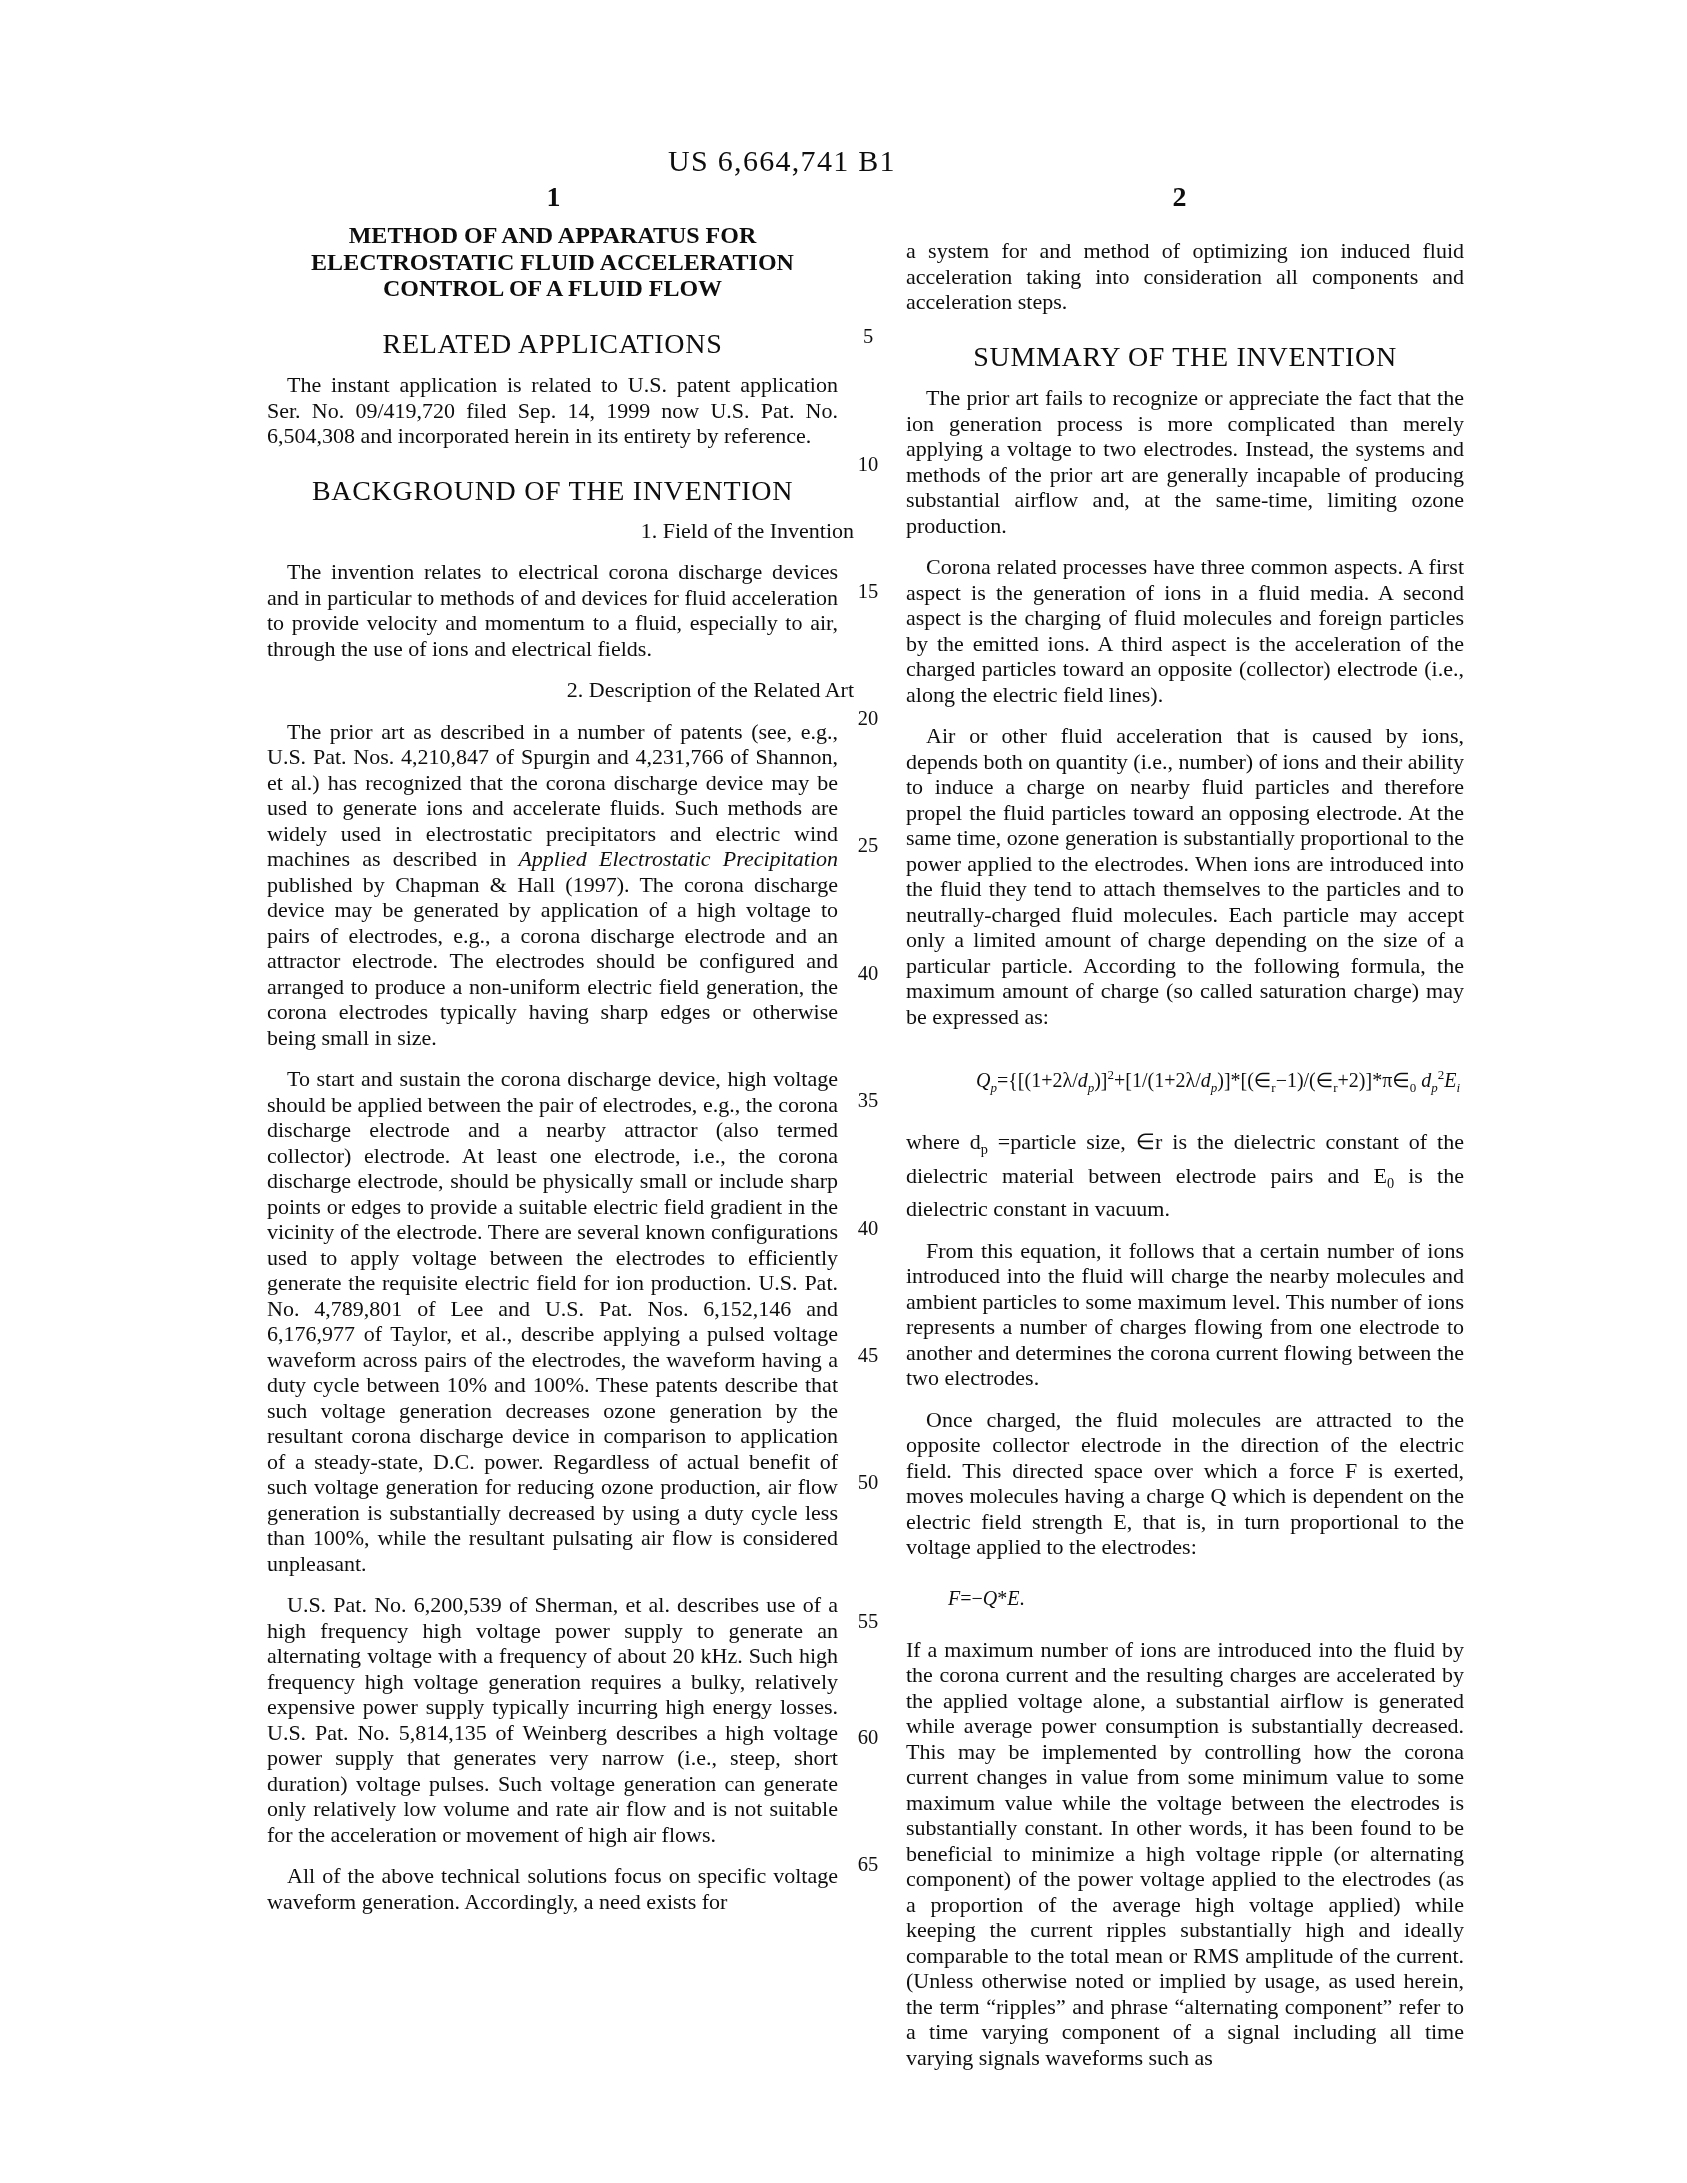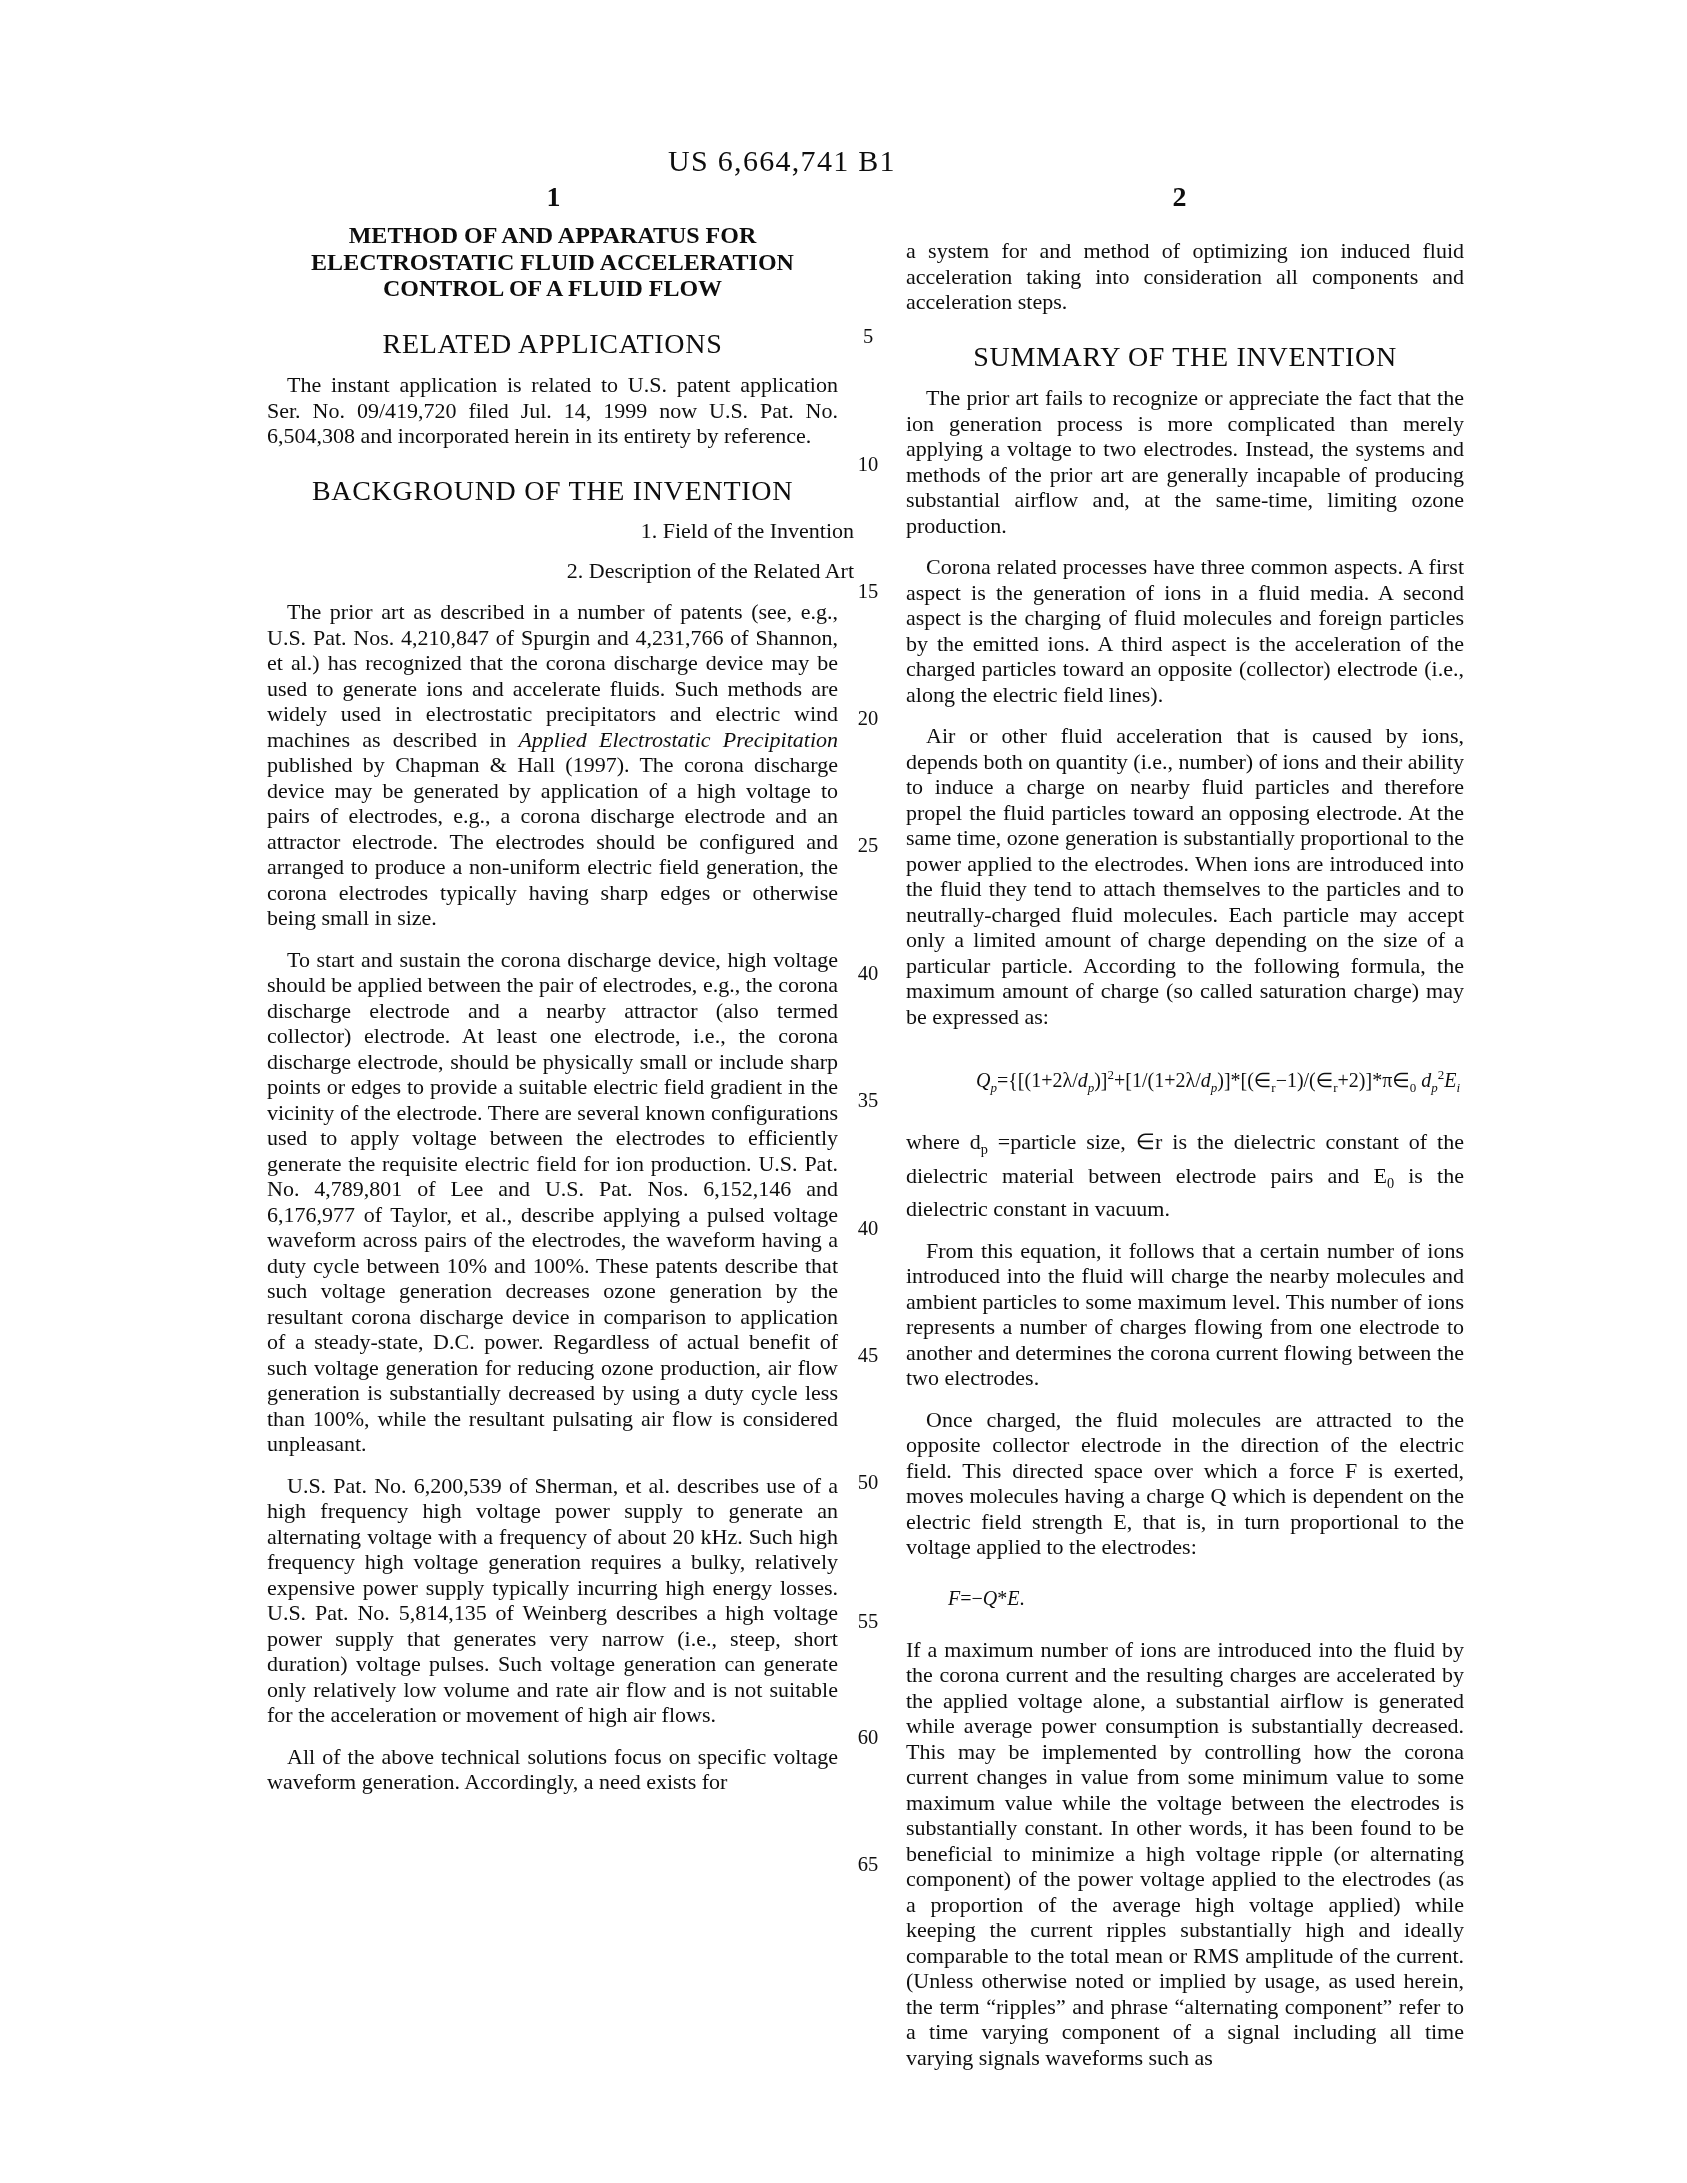--- a/index.html
+++ b/index.html
@@ -100,26 +100,27 @@
 
   <div class="col col-left">
     <div class="invention-title">
       <div>METHOD OF AND APPARATUS FOR</div>
       <div>ELECTROSTATIC FLUID ACCELERATION</div>
       <div>CONTROL OF A FLUID FLOW</div>
     </div>
 
     <div class="sect-heading">RELATED APPLICATIONS</div>
 
-    <p class="indent">The instant application is related to U.S. patent application Ser. No. 09/419,720 filed Jul. 14, 1999 now U.S. Pat. No. 6,504,308 and incorporated herein in its entirety by reference.</p>
+    <p class="indent">The instant application is related to U.S. patent application Ser. No. 09/419,720 filed Sep. 14, 1999 now U.S. Pat. No. 6,504,308 and incorporated herein in its entirety by reference.</p>
 
     <div class="sect-heading">BACKGROUND OF THE INVENTION</div>
 
     <div class="sub-heading">1. Field of the Invention</div>
 
+    <p class="indent">The invention relates to electrical corona discharge devices and in particular to methods of and devices for fluid acceleration to provide velocity and momentum to a fluid, especially to air, through the use of ions and electrical fields.</p>
 
     <div class="sub-heading">2. Description of the Related Art</div>
 
     <p class="indent">The prior art as described in a number of patents (see, e.g., U.S. Pat. Nos. 4,210,847 of Spurgin and 4,231,766 of Shannon, et al.) has recognized that the corona discharge device may be used to generate ions and accelerate fluids. Such methods are widely used in electrostatic precipitators and electric wind machines as described in <i>Applied Electrostatic Precipitation</i> published by Chapman &amp; Hall (1997). The corona discharge device may be generated by application of a high voltage to pairs of electrodes, e.g., a corona discharge electrode and an attractor electrode. The electrodes should be configured and arranged to produce a non-uniform electric field generation, the corona electrodes typically having sharp edges or otherwise being small in size.</p>
 
     <p class="indent">To start and sustain the corona discharge device, high voltage should be applied between the pair of electrodes, e.g., the corona discharge electrode and a nearby attractor (also termed collector) electrode. At least one electrode, i.e., the corona discharge electrode, should be physically small or include sharp points or edges to provide a suitable electric field gradient in the vicinity of the electrode. There are several known configurations used to apply voltage between the electrodes to efficiently generate the requisite electric field for ion production. U.S. Pat. No. 4,789,801 of Lee and U.S. Pat. Nos. 6,152,146 and 6,176,977 of Taylor, et al., describe applying a pulsed voltage waveform across pairs of the electrodes, the waveform having a duty cycle between 10% and 100%. These patents describe that such voltage generation decreases ozone generation by the resultant corona discharge device in comparison to application of a steady-state, D.C. power. Regardless of actual benefit of such voltage generation for reducing ozone production, air flow generation is substantially decreased by using a duty cycle less than 100%, while the resultant pulsating air flow is considered unpleasant.</p>
 
     <p class="indent">U.S. Pat. No. 6,200,539 of Sherman, et al. describes use of a high frequency high voltage power supply to generate an alternating voltage with a frequency of about 20 kHz. Such high frequency high voltage generation requires a bulky, relatively expensive power supply typically incurring high energy losses. U.S. Pat. No. 5,814,135 of Weinberg describes a high voltage power supply that generates very narrow (i.e., steep, short duration) voltage pulses. Such voltage generation can generate only relatively low volume and rate air flow and is not suitable for the acceleration or movement of high air flows.</p>
 
     <p class="indent">All of the above technical solutions focus on specific voltage waveform generation. Accordingly, a need exists for</p>

